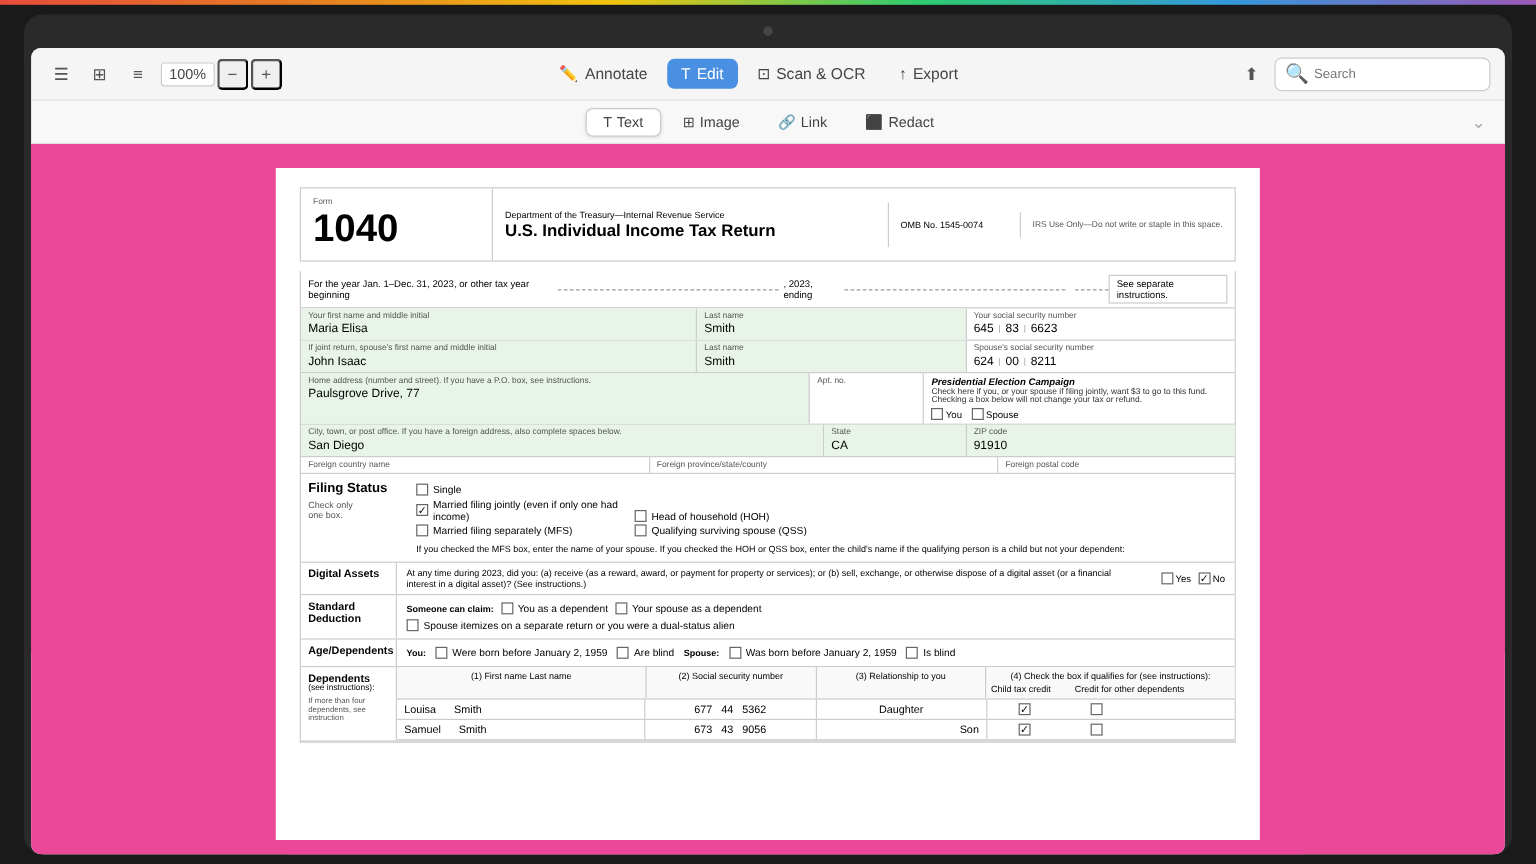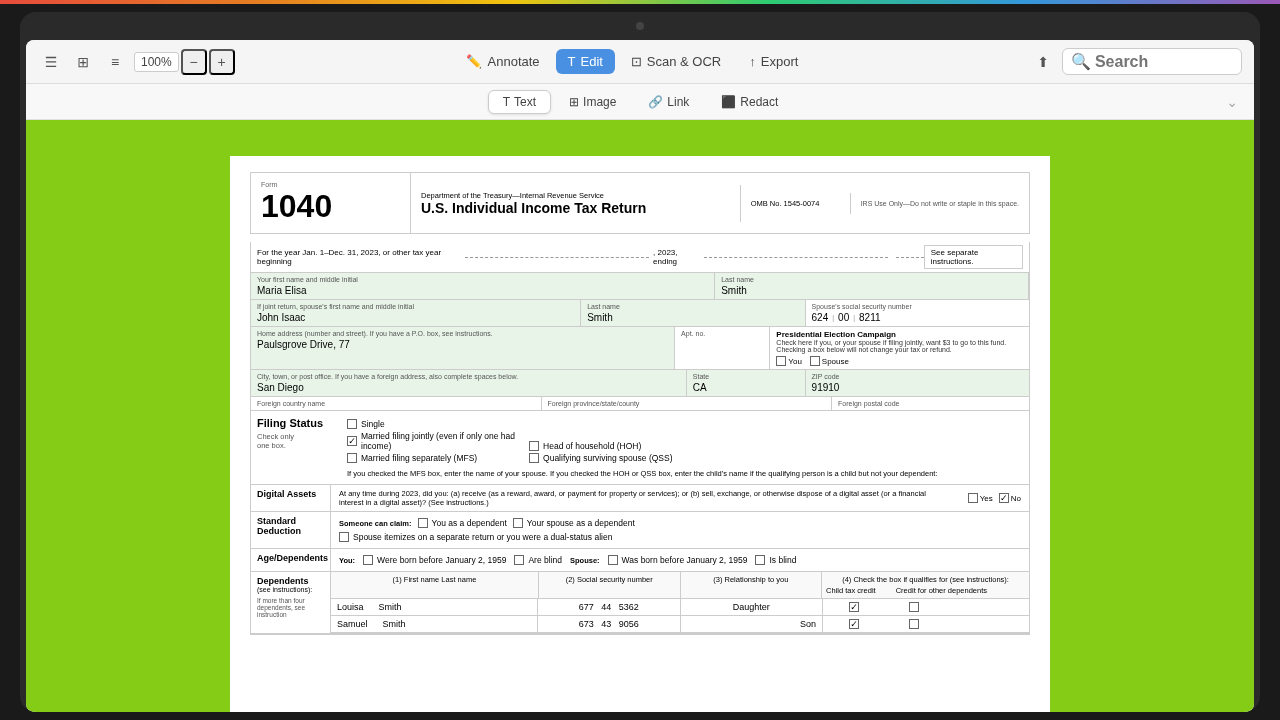--- a/index.html
+++ b/index.html
@@ -134,24 +134,23 @@
       background: #fff;
       border: 1px solid #ccc;
       border-radius: 6px;
       padding: 3px 8px;
       gap: 4px;
       width: 180px;
     }
     .search-box input {
       border: none;
       outline: none;
-      font-size: 16px;
+      font-size: 11px;
       width: 100%;
       background: transparent;
-      font-weight: bold;
     }
 
     
     .sub-toolbar {
       background: #f8f8f8;
       border-bottom: 1px solid #e0e0e0;
       height: 36px;
       display: flex;
       align-items: center;
       justify-content: center;
@@ -171,26 +170,26 @@
       border: none;
     }
     .sub-btn.active {
       background: #fff;
       border: 1px solid #ccc;
       box-shadow: 0 1px 3px rgba(0,0,0,0.1);
     }
 
     
     .doc-area {
-      background: #84cc16;
+      background: #ec4899;
       height: 592px;
       overflow-y: auto;
       display: flex;
       justify-content: center;
-      padding: 36px;
+      padding: 20px;
     }
 
     
     .form-container {
       background: #fff;
       width: 820px;
       min-height: 560px;
       padding: 16px 20px;
       font-size: 9px;
       color: #000;
@@ -541,20 +540,30 @@
 
           <div class="form-row">
             <div class="form-cell highlighted" style="flex:3;border-right:1px solid #ccc;">
               <div class="field-label">Your first name and middle initial</div>
               <div class="field-value">Maria Elisa</div>
             </div>
             <div class="form-cell highlighted" style="flex:2;border-right:1px solid #ccc;">
               <div class="field-label">Last name</div>
               <div class="field-value">Smith</div>
             </div>
+            <div class="form-cell" style="flex:2;">
+              <div class="field-label">Your social security number</div>
+              <div class="ssn-row">
+                <span>645</span>
+                <span class="ssn-sep">|</span>
+                <span>83</span>
+                <span class="ssn-sep">|</span>
+                <span>6623</span>
+              </div>
+            </div>
           </div>
 
           <div class="form-row">
             <div class="form-cell highlighted" style="flex:3;border-right:1px solid #ccc;">
               <div class="field-label">If joint return, spouse's first name and middle initial</div>
               <div class="field-value">John Isaac</div>
             </div>
             <div class="form-cell highlighted" style="flex:2;border-right:1px solid #ccc;">
               <div class="field-label">Last name</div>
               <div class="field-value">Smith</div>
@@ -573,21 +582,21 @@
 
           <div class="form-row">
             <div class="form-cell highlighted" style="flex:5;border-right:1px solid #ccc;">
               <div class="field-label">Home address (number and street). If you have a P.O. box, see instructions.</div>
               <div class="field-value">Paulsgrove Drive, 77</div>
             </div>
             <div class="form-cell" style="flex:1;border-right:1px solid #ccc;">
               <div class="field-label">Apt. no.</div>
             </div>
             <div class="form-cell" style="flex:3;">
-              <div style="font-weight:bold;font-size:8px;">Presidential Election Campaign</div>
+              <div style="font-weight:bold;font-size:8px;font-style:italic;">Presidential Election Campaign</div>
               <div style="font-size:7px;color:#333;">Check here if you, or your spouse if filing jointly, want $3 to go to this fund. Checking a box below will not change your tax or refund.</div>
               <div style="display:flex;gap:8px;margin-top:3px;">
                 <label style="display:flex;align-items:center;gap:2px;font-size:8px;">
                   <div class="checkbox"></div>
                   <span>You</span>
                 </label>
                 <label style="display:flex;align-items:center;gap:2px;font-size:8px;">
                   <div class="checkbox"></div>
                   <span>Spouse</span>
                 </label>

